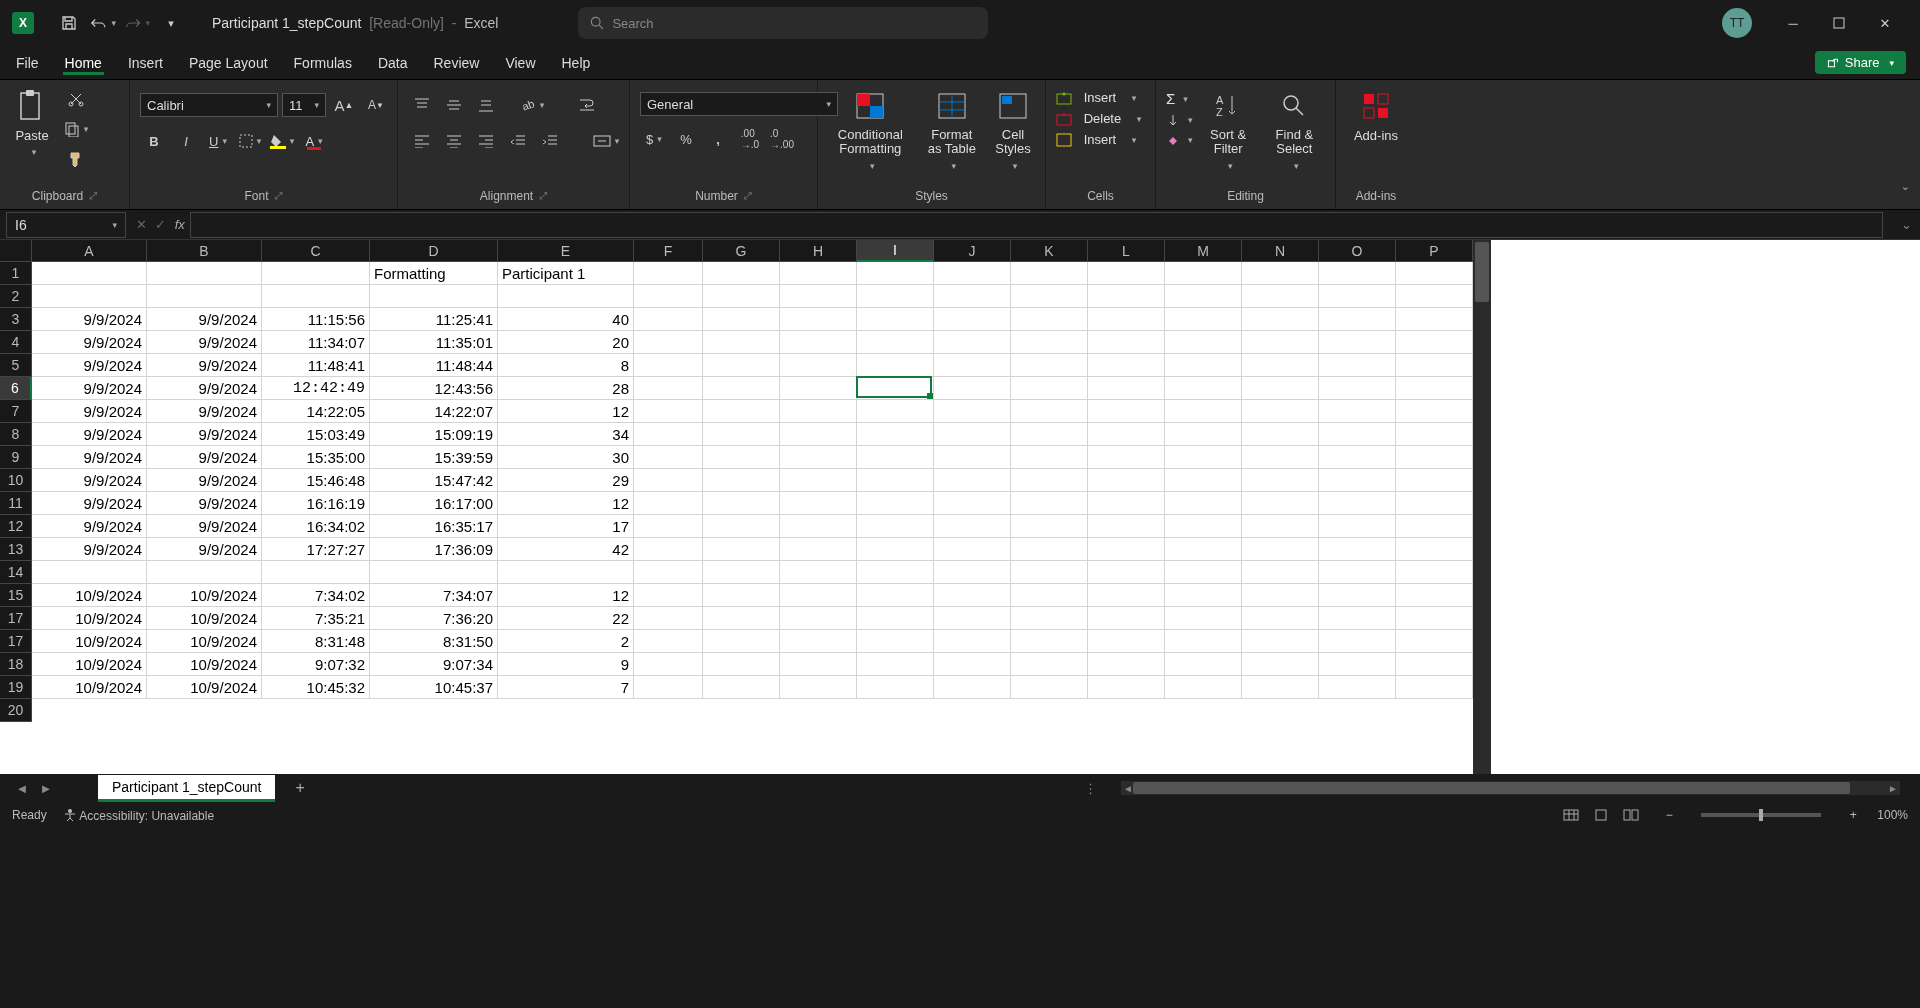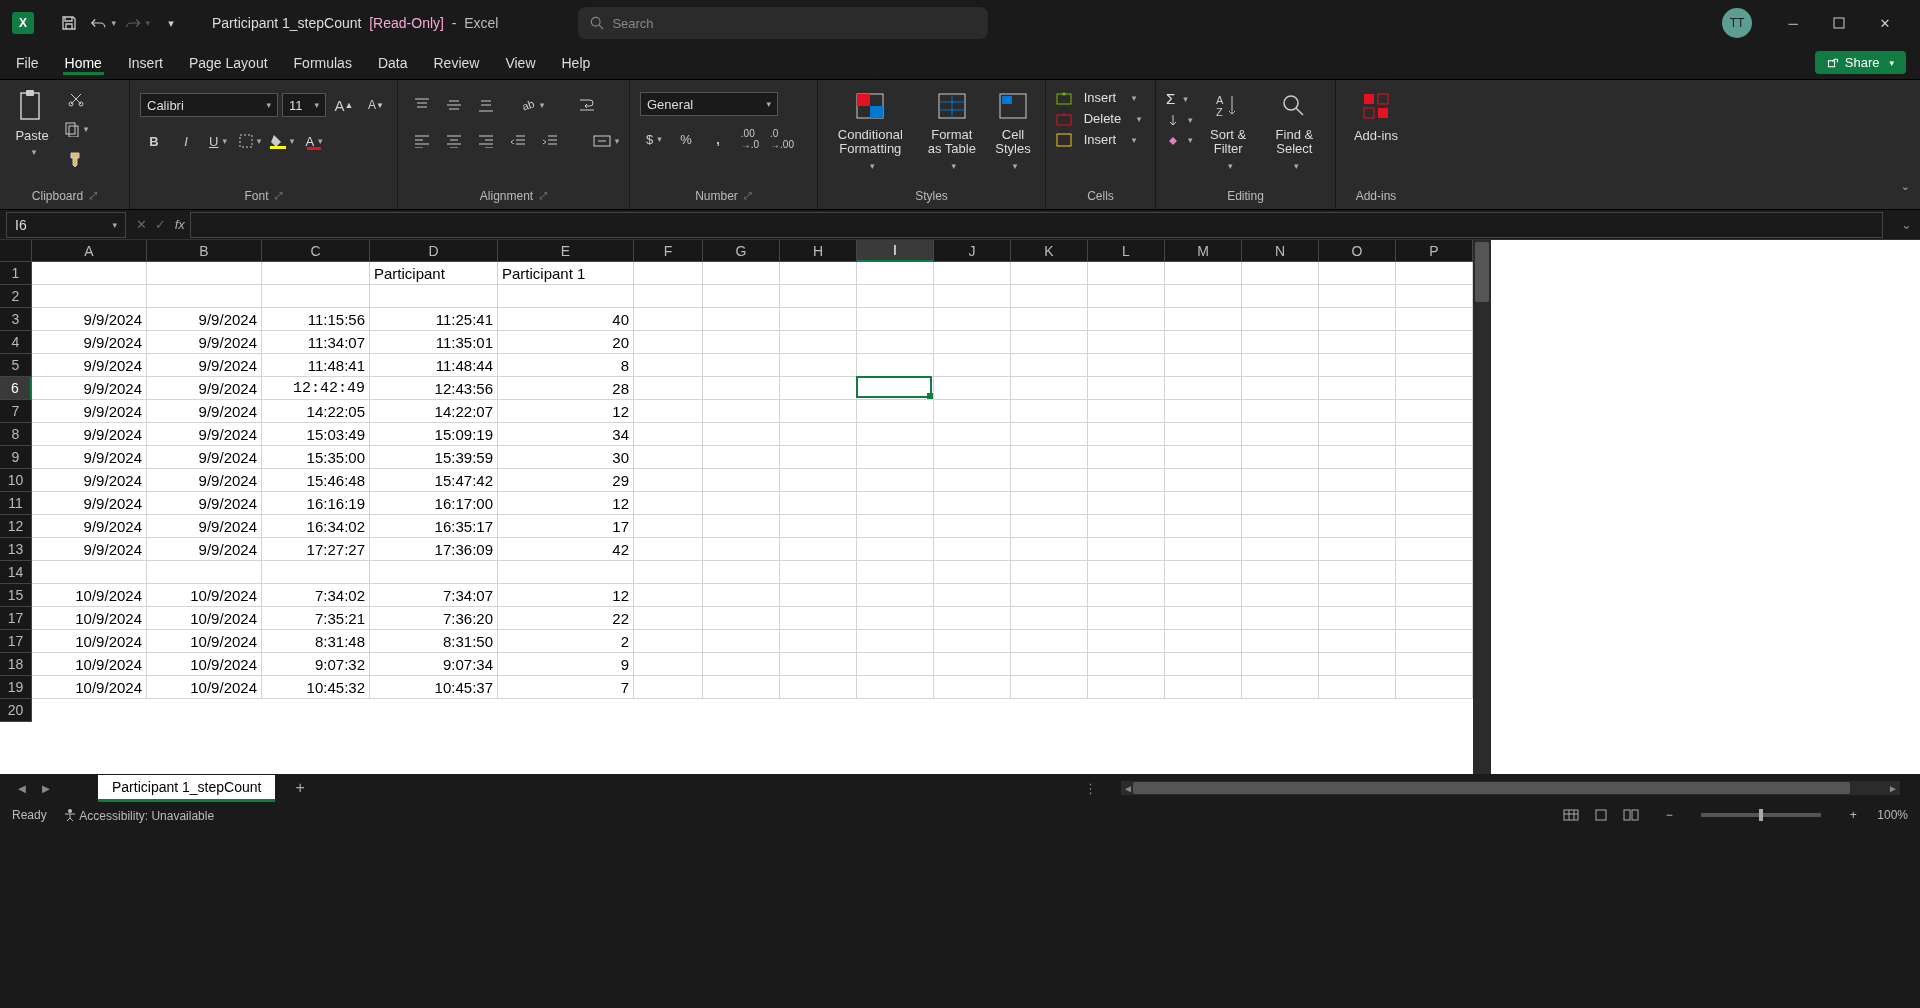--- a/index.html
+++ b/index.html
@@ -3,21 +3,21 @@
 <meta charset="utf-8">
 <style>
 * { margin: 0; padding: 0; box-sizing: border-box; font-family: "Segoe UI", Arial, sans-serif; }
 body { background: #1a1a1a; color: #e0e0e0; font-size: 13px; overflow: hidden; width: 1920px; height: 1008px; }
 
 
 .titlebar { height: 46px; background: #1a1a1a; display: flex; align-items: center; padding: 0 12px; }
 .app-icon { width: 22px; height: 22px; background: #107c41; border-radius: 3px; display:flex; align-items:center; justify-content:center; color:#fff; font-weight:bold; font-size:12px; margin-right: 18px; }
 .qa-btn { width: 26px; height: 26px; display: flex; align-items: center; justify-content: center; margin: 0 4px; color: #ccc; cursor:pointer; }
 .title-text { margin-left: 24px; font-size: 14px; color: #ddd; }
-.title-text .ro { color: #f9a8d4; }
+.title-text .ro { color: #737373; }
 .title-text .app { color: #bbb; }
 .searchbox { margin-left: 80px; width: 410px; height: 32px; background: #2b2b2b; border-radius: 8px; display: flex; align-items: center; padding: 0 12px; color: #888; }
 .spacer { flex: 1; }
 .avatar { width: 30px; height: 30px; border-radius: 50%; background: #5d9e94; display: flex; align-items: center; justify-content: center; font-size: 12px; color: #222; margin-right: 18px; }
 .winbtn { width: 46px; height: 32px; display:flex; align-items:center; justify-content:center; color:#ccc; cursor:pointer; }
 
 
 .tabs { height: 34px; background: #1a1a1a; display: flex; align-items: center; padding: 0 14px; gap: 22px; border-bottom:1px solid #000;}
 .tab { font-size: 14px; color: #ddd; cursor:pointer; padding: 4px 2px; }
 .tab.active { color: #fff; border-bottom: 3px solid #107c41; padding-bottom: 1px; }
@@ -306,21 +306,21 @@
       </div>
     </div>
     <div class="label">
         <span>Alignment</span>
         <span class="dlauncher">⤢</span>
       </div>
   </div>
 
   <div class="rgroup" style="width:188px">
     <div class="body col" style="gap:10px;padding-top:6px;">
-      <div class="font-combo" style="width:138px">
+      <div class="font-combo" style="width:198px">
           <span>General</span>
           <span class="chev">▾</span>
         </div>
       <div class="row">
         <div class="rbtn">$<span class="chev">▾</span></div>
         <div class="rbtn">%</div>
         <div class="rbtn">
             <b>,</b>
           </div>
         <div class="rbtn">
@@ -519,21 +519,21 @@
           <div class="rowhdr">17</div>
           <div class="rowhdr">18</div>
           <div class="rowhdr">19</div>
           <div class="rowhdr">20</div>
         </div>
       <div class="cells" id="cells">
           <div class="gridrow">
             <div class="cell" style="width: 115px;"></div>
             <div class="cell" style="width: 115px;"></div>
             <div class="cell" style="width: 108px;"></div>
-            <div class="cell" style="width: 128px;">Participant</div>
+            <div class="cell" style="width: 128px;">Formatting</div>
             <div class="cell" style="width: 136px;">Participant 1</div>
             <div class="cell" style="width: 69px;"></div>
             <div class="cell" style="width: 77px;"></div>
             <div class="cell" style="width: 77px;"></div>
             <div class="cell" style="width: 77px;"></div>
             <div class="cell" style="width: 77px;"></div>
             <div class="cell" style="width: 77px;"></div>
             <div class="cell" style="width: 77px;"></div>
             <div class="cell" style="width: 77px;"></div>
             <div class="cell" style="width: 77px;"></div>

